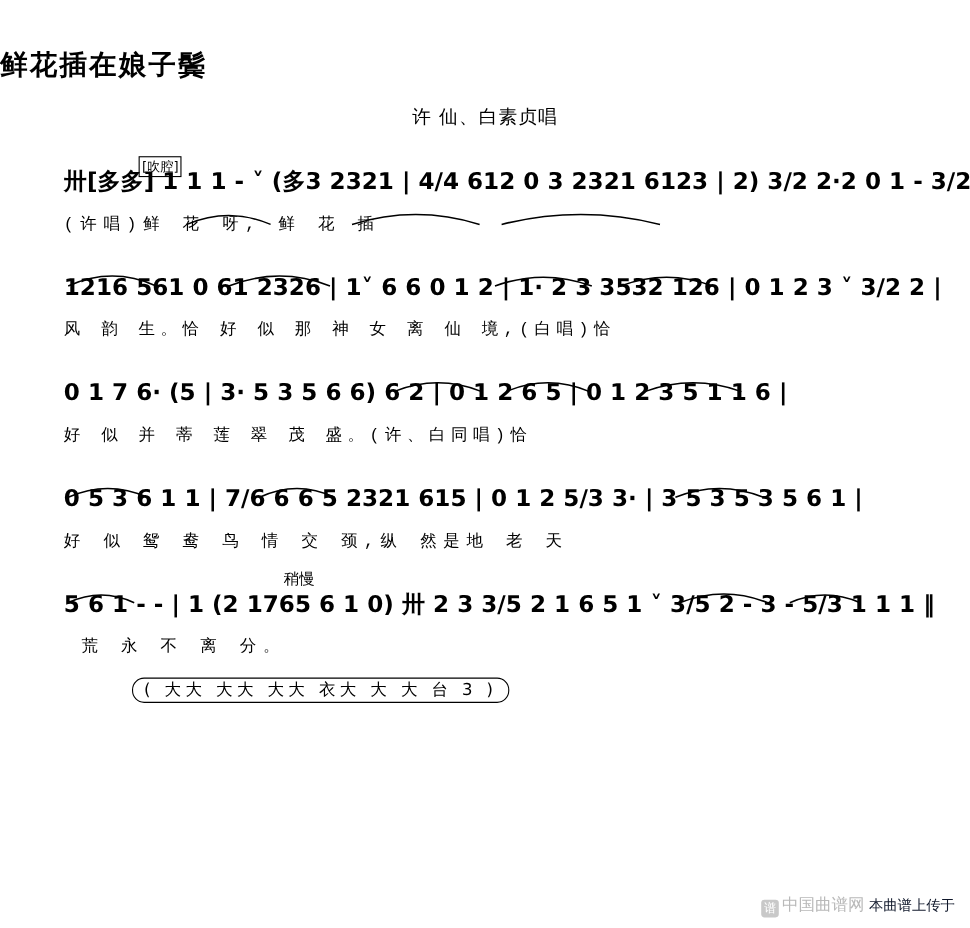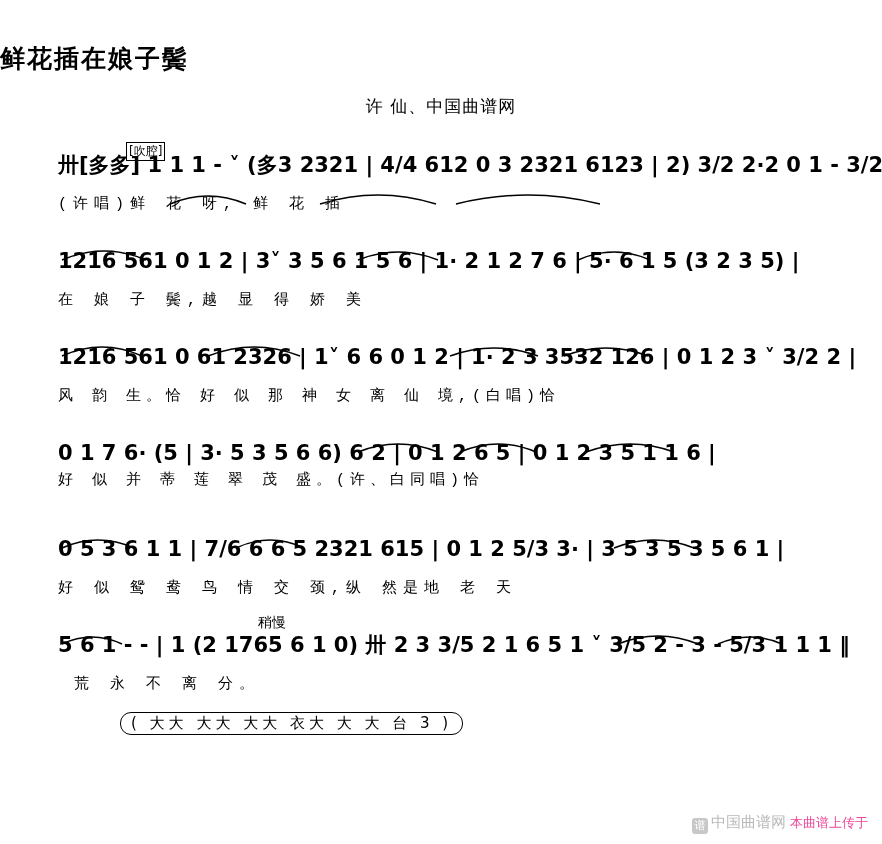--- a/index.html
+++ b/index.html
@@ -89,21 +89,21 @@
     padding-left: 62px;
     font-family: "DejaVu Sans", sans-serif;
     font-size: 15px;
   }
   .footer-right {
     position: absolute;
     right: 14px;
     bottom: 54px;
     font-family: Liberation Serif, serif;
     font-size: 13px;
-    color: #ec4899;
+    color: #0f172a;
   }
   .wm-qupu {
     position: absolute;
     right: 96px;
     bottom: 52px;
     font-family: "DejaVu Sans", sans-serif;
     font-size: 15px;
     color: #b9b9b9;
     white-space: nowrap;
   }
@@ -128,59 +128,50 @@
     color: #c4c4c4;
     white-space: nowrap;
   }
 </style>
 </head>
 <body>
 
 <div class="sheet">
 
   <div class="title">鲜花插在娘子鬓</div>
-  <div class="subtitle">许  仙、中国曲谱网</div>
+  <div class="subtitle">许  仙、白素贞唱</div>
 
   <div class="staff">
 
     <div class="sys">
       <div class="tag" style="left:68px; top:-14px;">[吹腔]</div>
       <div class="notes" style="top:8px;">卅[多多] 1 1 1  - ˅   (多3 2321 | 4/4 612 0 3 2321 6123 | 2) 3/2 2·2 0 1 - 3/2 2 |</div>
       <div class="lyrics" style="top:16px; letter-spacing:6px;">(许唱)鲜 花 呀,                                                    鲜  花   插</div>
       <svg width="780" height="40" style="position:absolute; left:0; top:34px;">
         <path d="M112 26 Q150 10 188 26" stroke="#000" fill="none" stroke-width="1.4"></path>
         <path d="M262 26 Q320 8 378 26" stroke="#000" fill="none" stroke-width="1.4"></path>
         <path d="M398 26 Q470 8 542 26" stroke="#000" fill="none" stroke-width="1.4"></path>
       </svg>
     </div>
 
-    <div class="sys">
-      <div class="notes" style="top:8px;">1216 561 0 1  2 | 3˅ 3 5 6 1 5 6 | 1·  2 1 2 7 6 | 5· 6 1 5 (3 2 3 5) |</div>
-      <div class="lyrics" style="top:16px; letter-spacing:6px;">在        娘 子 鬓,越 显 得  娇            美</div>
-      <svg width="780" height="30" style="position:absolute; left:0; top:-2px;">
-        <path d="M4 22 Q46 4 88 22" stroke="#000" fill="none" stroke-width="1.4"></path>
-        <path d="M300 22 Q340 6 380 22" stroke="#000" fill="none" stroke-width="1.4"></path>
-        <path d="M520 22 Q556 6 592 22" stroke="#000" fill="none" stroke-width="1.4"></path>
-      </svg>
-    </div>
 
     <div class="sys">
       <div class="notes" style="top:8px;">1216 561 0 61 2326 | 1˅ 6 6 0 1  2 | 1· 2 3 3532 126 | 0 1 2 3 ˅ 3/2 2 |</div>
       <div class="lyrics" style="top:16px; letter-spacing:5px;">风      韵      生。恰 好 似 那 神 女 离      仙   境,(白唱)恰</div>
       <svg width="780" height="30" style="position:absolute; left:0; top:-2px;">
         <path d="M4 22 Q44 4 84 22" stroke="#000" fill="none" stroke-width="1.4"></path>
         <path d="M150 22 Q196 4 242 22" stroke="#000" fill="none" stroke-width="1.4"></path>
         <path d="M392 22 Q436 6 480 22" stroke="#000" fill="none" stroke-width="1.4"></path>
         <path d="M506 22 Q548 6 590 22" stroke="#000" fill="none" stroke-width="1.4"></path>
       </svg>
     </div>
 
     <div class="sys">
       <div class="notes" style="top:8px;">0 1 7 6· (5 | 3· 5 3 5 6 6) 6 2 | 0 1 2 6 5 | 0 1 2 3 5 1 1  6 |</div>
-      <div class="lyrics" style="top:4px; letter-spacing:5px;">好  似                并 蒂  莲 翠        茂  盛。(许、白同唱)恰</div>
+      <div class="lyrics" style="top:16px; letter-spacing:5px;">好  似                并 蒂  莲 翠        茂  盛。(许、白同唱)恰</div>
       <svg width="780" height="30" style="position:absolute; left:0; top:-2px;">
         <path d="M300 22 Q340 6 380 22" stroke="#000" fill="none" stroke-width="1.4"></path>
         <path d="M402 22 Q440 6 478 22" stroke="#000" fill="none" stroke-width="1.4"></path>
         <path d="M528 22 Q572 6 616 22" stroke="#000" fill="none" stroke-width="1.4"></path>
       </svg>
     </div>
 
     <div class="sys">
       <div class="notes" style="top:8px;">0 5 3 6 1 1 | 7/6 6 6 5 2321 615 | 0 1 2 5/3 3· | 3 5 3 5 3 5 6 1 |</div>
       <div class="lyrics" style="top:16px; letter-spacing:6px;">好  似 鸳 鸯  鸟 情        交  颈,纵   然是地 老 天</div>

